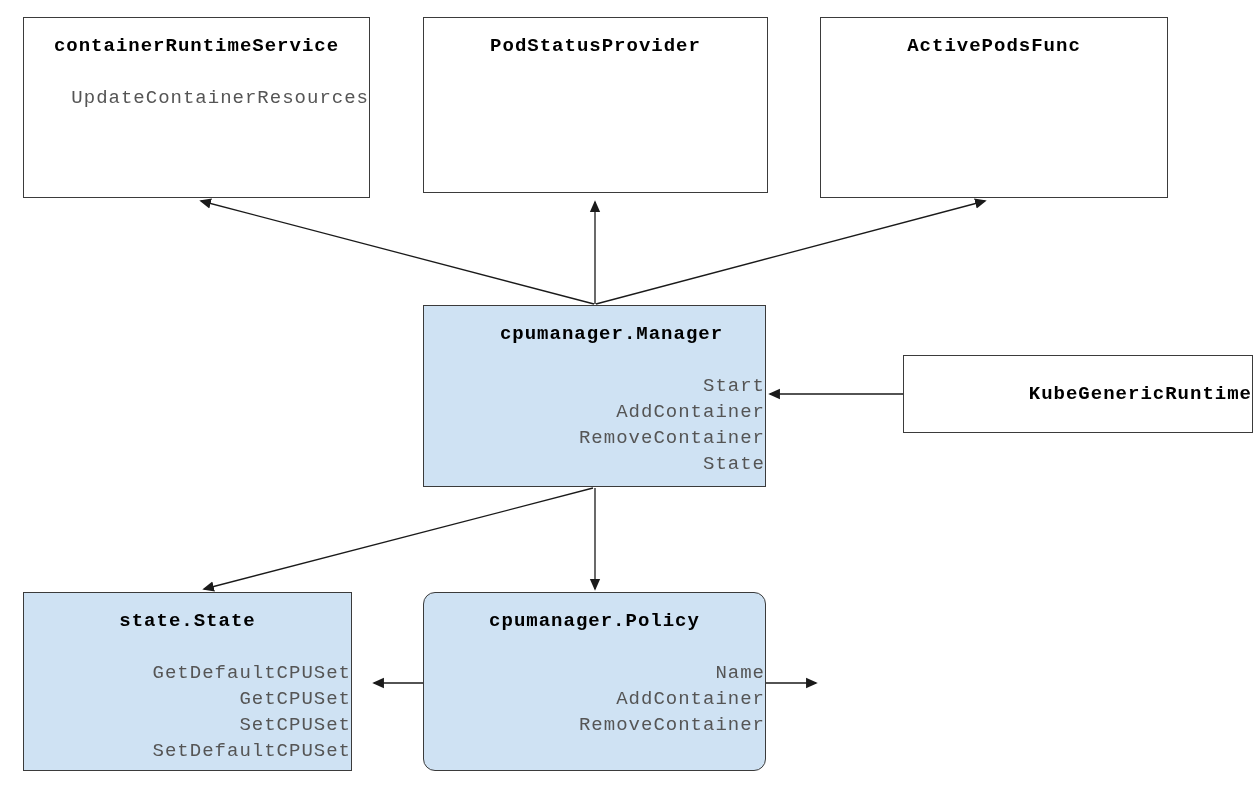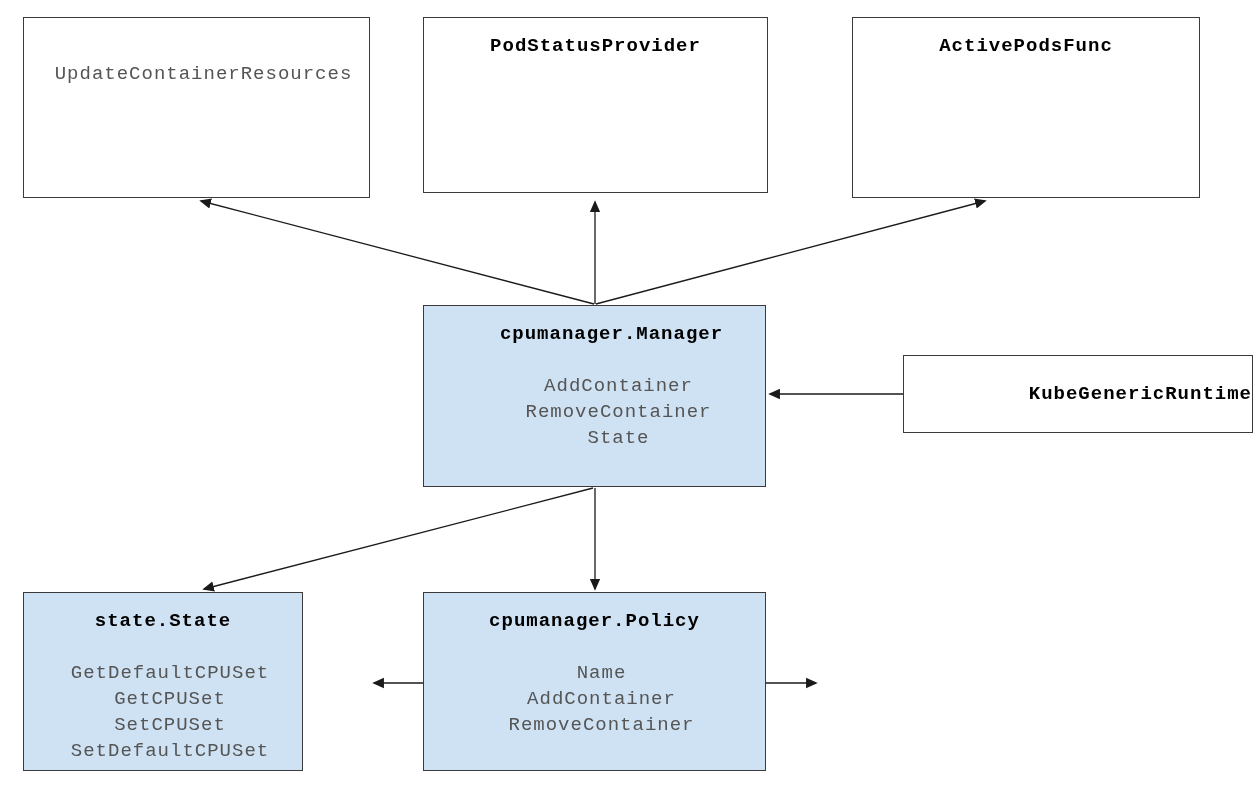--- a/index.html
+++ b/index.html
@@ -41,37 +41,37 @@
     text-align: center;
     white-space: nowrap;
   }
   .node .methods {
     margin-top: 27px;
     padding-left: 14px;
     font-size: 19px;
     letter-spacing: 1px;
     line-height: 26px;
     color: #555555;
-    text-align: center;
+    text-align: right;
     white-space: nowrap;
   }
   .node.center {
     display: flex;
     align-items: center;
     justify-content: flex-end;
     padding: 0;
   }
   
   #n-crs  { left: 23px;  top: 17px;  width: 347px; height: 181px; }
   #n-psp  { left: 423px; top: 17px;  width: 345px; height: 176px; }
-  #n-apf  { left: 820px; top: 17px;  width: 348px; height: 181px; margin-left: 32px; }
+  #n-apf  { left: 820px; top: 17px;  width: 348px; height: 181px; }
   #n-mgr  { left: 423px; top: 305px; width: 343px; height: 182px; padding-left: 34px; }
   #n-kgr  { left: 903px; top: 355px; width: 350px; height: 78px;  }
-  #n-sta  { left: 23px;  top: 592px; width: 280px; height: 179px; }
-  #n-pol  { left: 423px; top: 592px; width: 343px; height: 179px; }
+  #n-sta  { left: 23px;  top: 592px; width: 329px; height: 179px; }
+  #n-pol  { left: 423px; top: 592px; width: 343px; height: 179px; border-radius: 12px; }
   #n-top  { left: 820px; top: 644px; width: 347px; height: 77px;  }
 </style>
 </head>
 <body>
 
 <div class="canvas">
 
   <svg class="edges" viewBox="0 0 1258 788" xmlns="http://www.w3.org/2000/svg">
     <defs>
       <marker id="ah" viewBox="0 0 10 10" refX="8.5" refY="5" markerWidth="9" markerHeight="9" orient="auto-start-reverse">
@@ -84,36 +84,38 @@
       <line x1="596" y1="304" x2="985" y2="201" marker-end="url(#ah)"></line>
       <line x1="903" y1="394" x2="770" y2="394" marker-end="url(#ah)"></line>
       <line x1="593" y1="488" x2="204" y2="589" marker-end="url(#ah)"></line>
       <line x1="595" y1="488" x2="595" y2="589" marker-end="url(#ah)"></line>
       <line x1="423" y1="683" x2="374" y2="683" marker-end="url(#ah)"></line>
       <line x1="766" y1="683" x2="816" y2="683" marker-end="url(#ah)"></line>
     </g>
   </svg>
 
   <div class="node" id="n-crs">
+    <div class="title">containerRuntimeService</div>
     <div class="methods">
       <div>UpdateContainerResources</div>
     </div>
   </div>
 
   <div class="node" id="n-psp">
     <div class="title">PodStatusProvider</div>
   </div>
 
   <div class="node" id="n-apf">
     <div class="title">ActivePodsFunc</div>
   </div>
 
   <div class="node blue" id="n-mgr">
     <div class="title">cpumanager.Manager</div>
     <div class="methods">
+      <div>Start</div>
       <div>AddContainer</div>
       <div>RemoveContainer</div>
       <div>State</div>
     </div>
   </div>
 
   <div class="node center" id="n-kgr">
     <div class="title">KubeGenericRuntime</div>
   </div>
 

